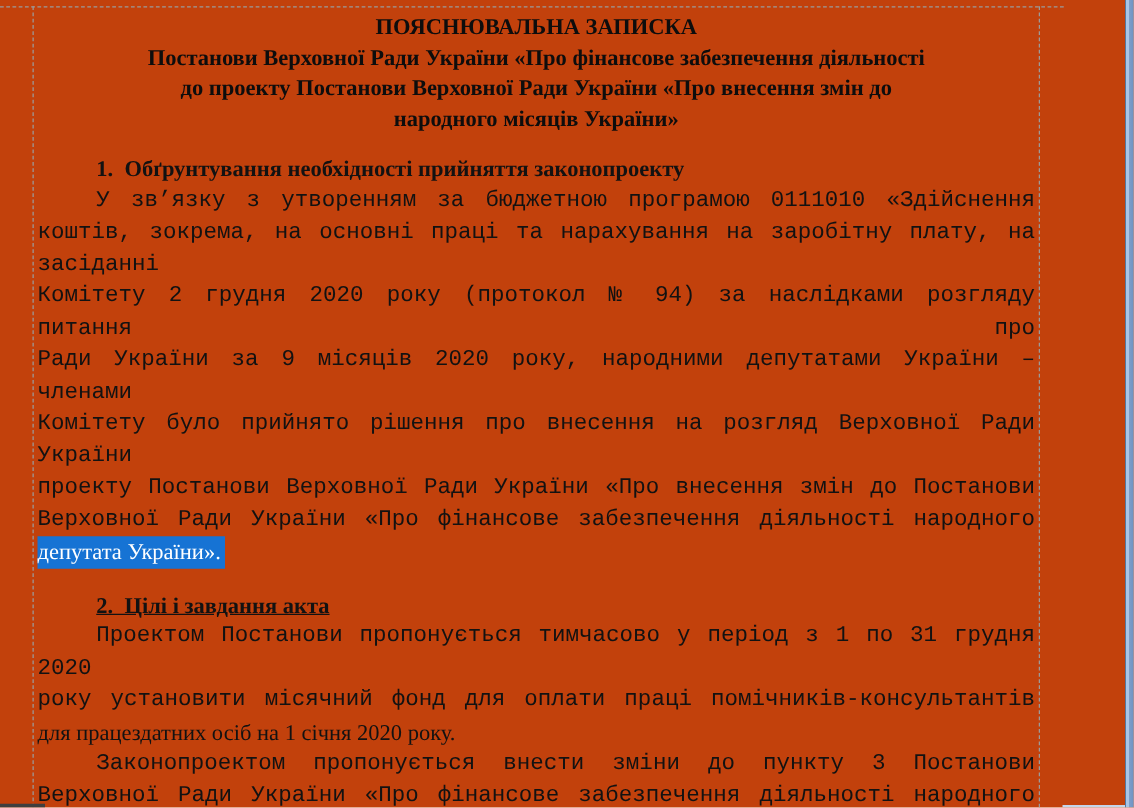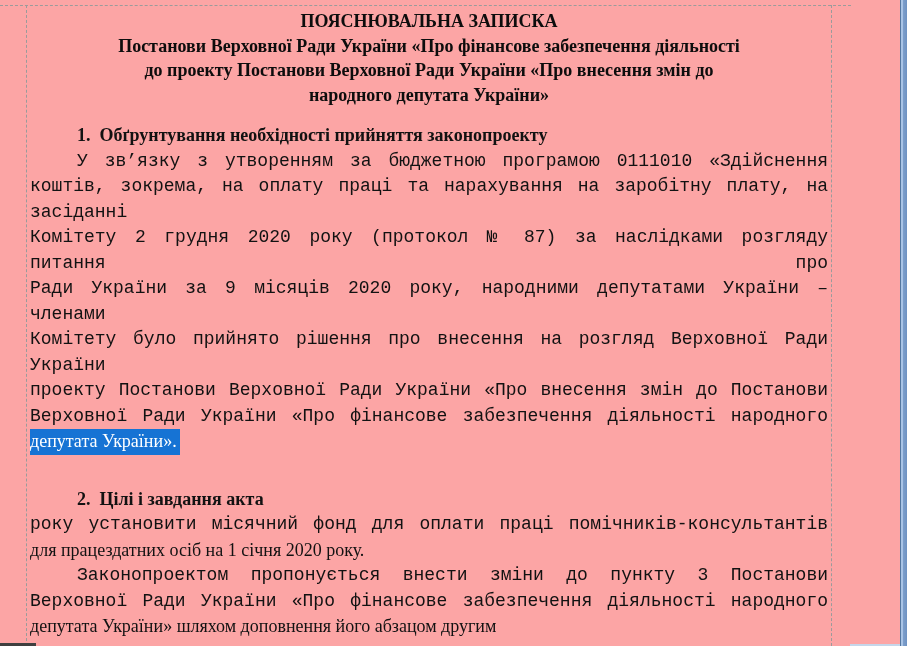--- a/index.html
+++ b/index.html
@@ -1,18 +1,18 @@
 <!DOCTYPE html>
 <html><head>
 <meta charset="utf-8">
 <style>
   * { margin:0; padding:0; box-sizing:border-box; }
   html,body { width:907px; height:646px; overflow:hidden; background:#ffffff;
               font-family:"Liberation Serif","DejaVu Serif",serif; }
-  .viewport { position:relative; width:907px; height:646px; background:#fca5a5; }
+  .viewport { position:relative; width:907px; height:646px; background:#c2410c; }
 
   
   .boundary-top   { position:absolute; left:0; top:5px; width:851px; height:0;
                     border-top:1px dashed #9b9b9b; }
   .boundary-left  { position:absolute; left:26px; top:5px; bottom:0; width:0;
                     border-left:1px dashed #9b9b9b; }
   .boundary-right { position:absolute; left:831px; top:5px; bottom:0; width:0;
                     border-left:1px dashed #9b9b9b; }
 
   
@@ -22,21 +22,21 @@
   .taskbar-fragment { position:absolute; left:0; bottom:0; width:36px; height:3px; background:#3f3f3f; }
 
   
   .content { position:absolute; left:30px; top:0; width:798px; color:#121212; font-size:18px; }
 
   .doc-title { margin-top:9px; text-align:center; font-weight:bold; color:#0d0d0d; }
   .title-line { line-height:24.5px; }
 
   .heading { font-weight:bold; line-height:25.5px; text-indent:47px; white-space:nowrap; }
   .section-1 .heading { margin-top:16px; }
-  .section-2 .heading { margin-top:32px; }
+  .section-2 .heading { margin-top:17px;text-decoration:underline; }
   .section-3 .heading { margin-top:11px; }
 
   .tline { line-height:25.5px; text-align:left; }
   .tline.just { text-align:justify; text-align-last:justify;font-family:Liberation Mono, monospace; }
   .tline.ind  { text-indent:47px; }
 
   .sel { display:inline-block; line-height:25.5px; padding-right:3px; }
 </style>
 </head>
 <body>
@@ -45,36 +45,37 @@
 
   <div class="boundary-top"></div>
   <div class="boundary-left"></div>
   <div class="boundary-right"></div>
 
   <div class="content">
     <div class="doc-title">
         <div class="title-line">ПОЯСНЮВАЛЬНА ЗАПИСКА</div>
         <div class="title-line">Постанови Верховної Ради України «Про фінансове забезпечення діяльності</div>
         <div class="title-line">до проекту Постанови Верховної Ради України «Про внесення змін до</div>
-        <div class="title-line">народного депутата України»</div>
+        <div class="title-line">народного місяців України»</div>
       </div>
     <div id="sections">
         <div class="section section-1">
           <div class="heading">1.&nbsp; Обґрунтування необхідності прийняття законопроекту</div>
           <div class="tline just ind">У зв’язку з утворенням за бюджетною програмою 0111010 «Здійснення</div>
-          <div class="tline just">коштів, зокрема, на оплату праці та нарахування на заробітну плату, на засіданні</div>
-          <div class="tline just">Комітету 2 грудня 2020 року (протокол № 87) за наслідками розгляду питання про</div>
+          <div class="tline just">коштів, зокрема, на основні праці та нарахування на заробітну плату, на засіданні</div>
+          <div class="tline just">Комітету 2 грудня 2020 року (протокол № 94) за наслідками розгляду питання про</div>
           <div class="tline just">Ради України за 9 місяців 2020 року, народними депутатами України – членами</div>
           <div class="tline just">Комітету було прийнято рішення про внесення на розгляд Верховної Ради України</div>
           <div class="tline just">проекту Постанови Верховної Ради України «Про внесення змін до Постанови</div>
           <div class="tline just">Верховної Ради України «Про фінансове забезпечення діяльності народного</div>
           <div class="tline"><span class="sel" style="background: rgb(22, 115, 212); color: rgb(255, 255, 255);">депутата України».</span></div>
         </div>
         <div class="section section-2">
           <div class="heading">2.&nbsp; Цілі і завдання акта</div>
+          <div class="tline just ind">Проектом Постанови пропонується тимчасово у період з 1 по 31 грудня 2020</div>
           <div class="tline just">року установити місячний фонд для оплати праці помічників-консультантів</div>
           <div class="tline">для працездатних осіб на 1 січня 2020 року.</div>
         </div>
         <div class="section section-3">
           <div class="tline just ind">Законопроектом пропонується внести зміни до пункту 3 Постанови</div>
           <div class="tline just">Верховної Ради України «Про фінансове забезпечення діяльності народного</div>
           <div class="tline">депутата України» шляхом доповнення його абзацом другим</div>
         </div>
       </div>
   </div>

